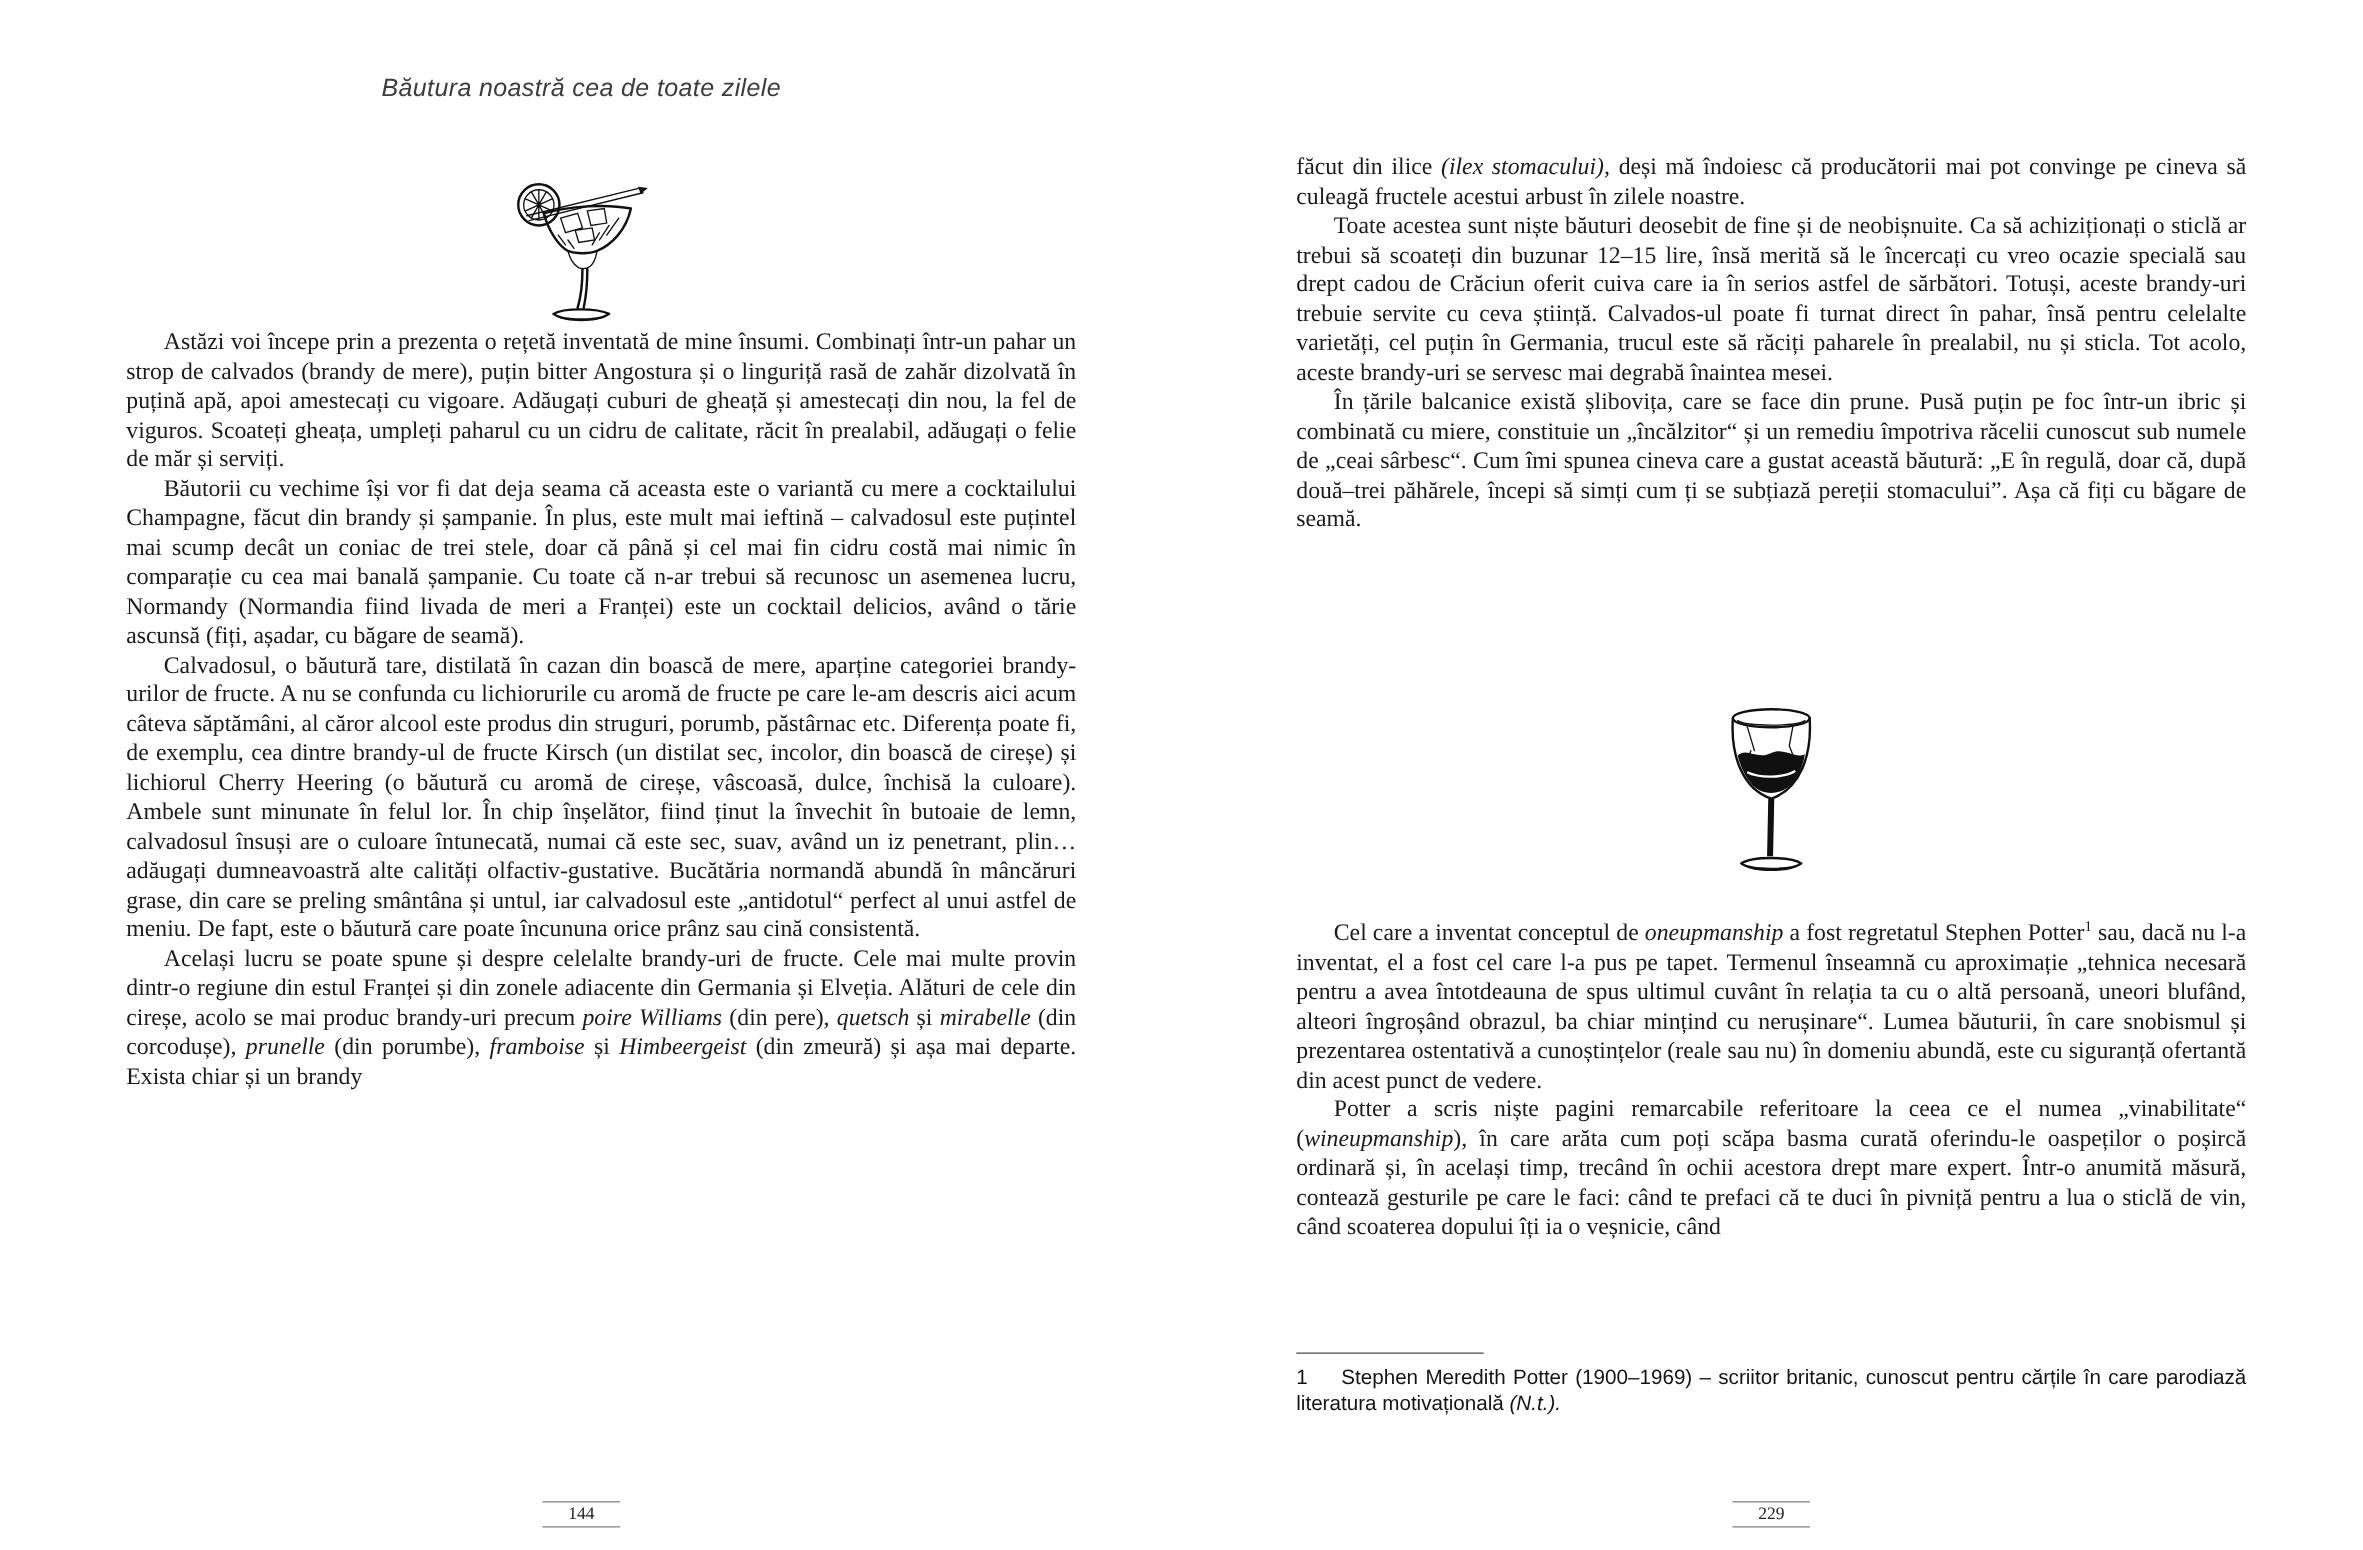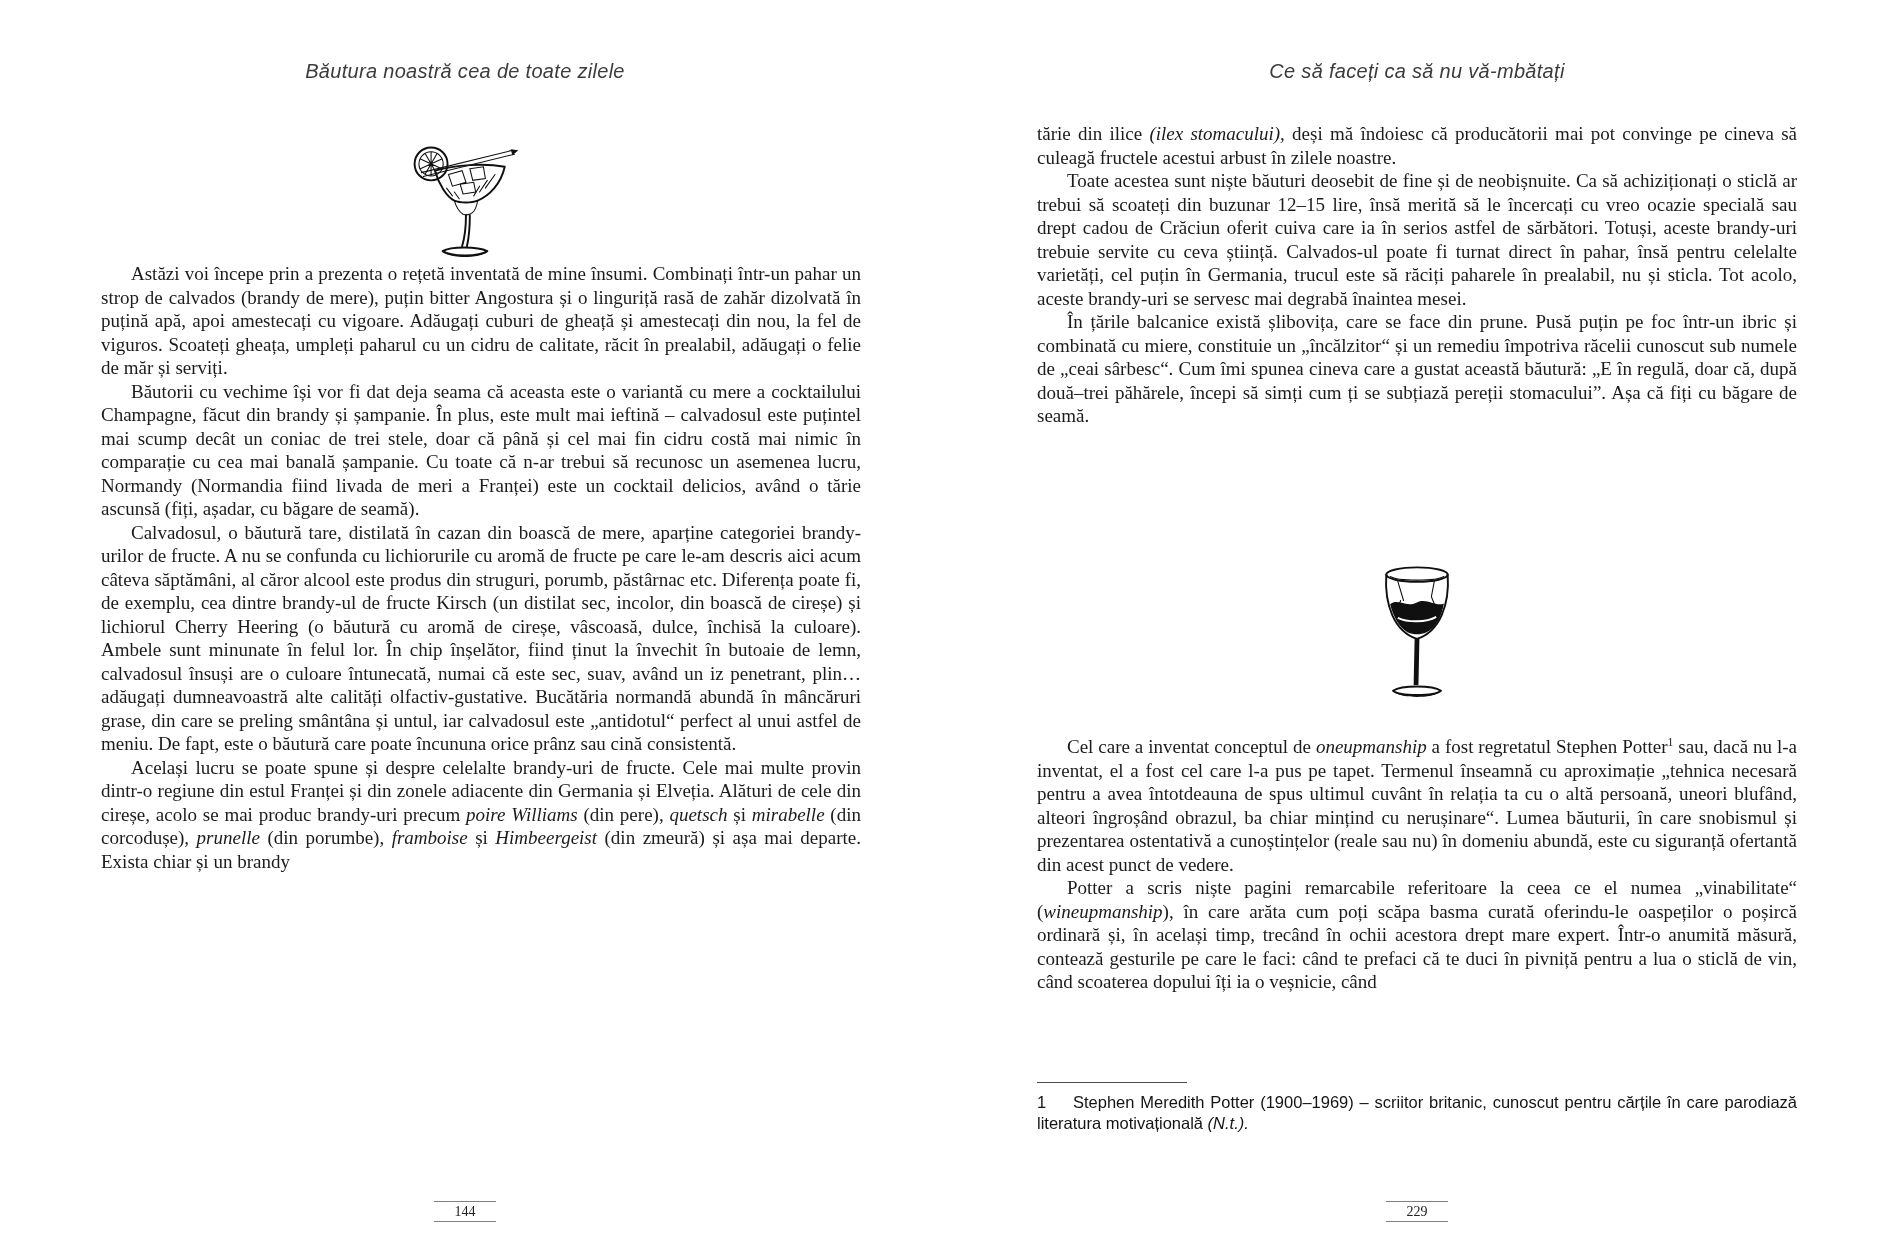--- a/index.html
+++ b/index.html
@@ -87,24 +87,23 @@
       </div>
 
     <footer class="page-footer">
       <span class="folio-rule"></span>
       <span class="folio">144</span>
       <span class="folio-rule"></span>
     </footer>
   </section>
 
   <section class="page page-right">
-    <header class="running-head">Ce să faceți ca să nu vă-mbătați</header>
 
     <div class="body-text" id="right-body-top">
-        <p class="no-indent"><span>tărie din ilice </span><i>(ilex stomacului),</i><span> deși mă îndoiesc că producătorii mai pot convinge pe cineva să culeagă fructele acestui arbust în zilele noastre.</span></p>
+        <p class="no-indent"><span>făcut din ilice </span><i>(ilex stomacului),</i><span> deși mă îndoiesc că producătorii mai pot convinge pe cineva să culeagă fructele acestui arbust în zilele noastre.</span></p>
         <p><span>Toate acestea sunt niște băuturi deosebit de fine și de neobișnuite. Ca să achiziționați o sticlă ar trebui să scoateți din buzunar 12–15 lire, însă merită să le încercați cu vreo ocazie specială sau drept cadou de Crăciun oferit cuiva care ia în serios astfel de sărbători. Totuși, aceste brandy-uri trebuie servite cu ceva știință. Calvados-ul poate fi turnat direct în pahar, însă pentru celelalte varietăți, cel puțin în Germania, trucul este să răciți paharele în prealabil, nu și sticla. Tot acolo, aceste brandy-uri se servesc mai degrabă înaintea mesei.</span></p>
         <p><span>În țările balcanice există șlibovița, care se face din prune. Pusă puțin pe foc într-un ibric și combinată cu miere, constituie un „încălzitor“ și un remediu împotriva răcelii cunoscut sub numele de „ceai sârbesc“. Cum îmi spunea cineva care a gustat această băutură: „E în regulă, doar că, după două–trei păhărele, începi să simți cum ți se subțiază pereții stomacului”. Așa că fiți cu băgare de seamă.</span></p>
       </div>
 
     <div class="illustration illo-wine">
       <svg width="96" height="158" viewBox="0 0 100 164">
 
         <ellipse class="ink" cx="50" cy="17" rx="32" ry="7.5" fill="#fff"></ellipse>
         <path class="ink-thin" d="M22 19 C30 24 70 24 78 19"></path>
 

